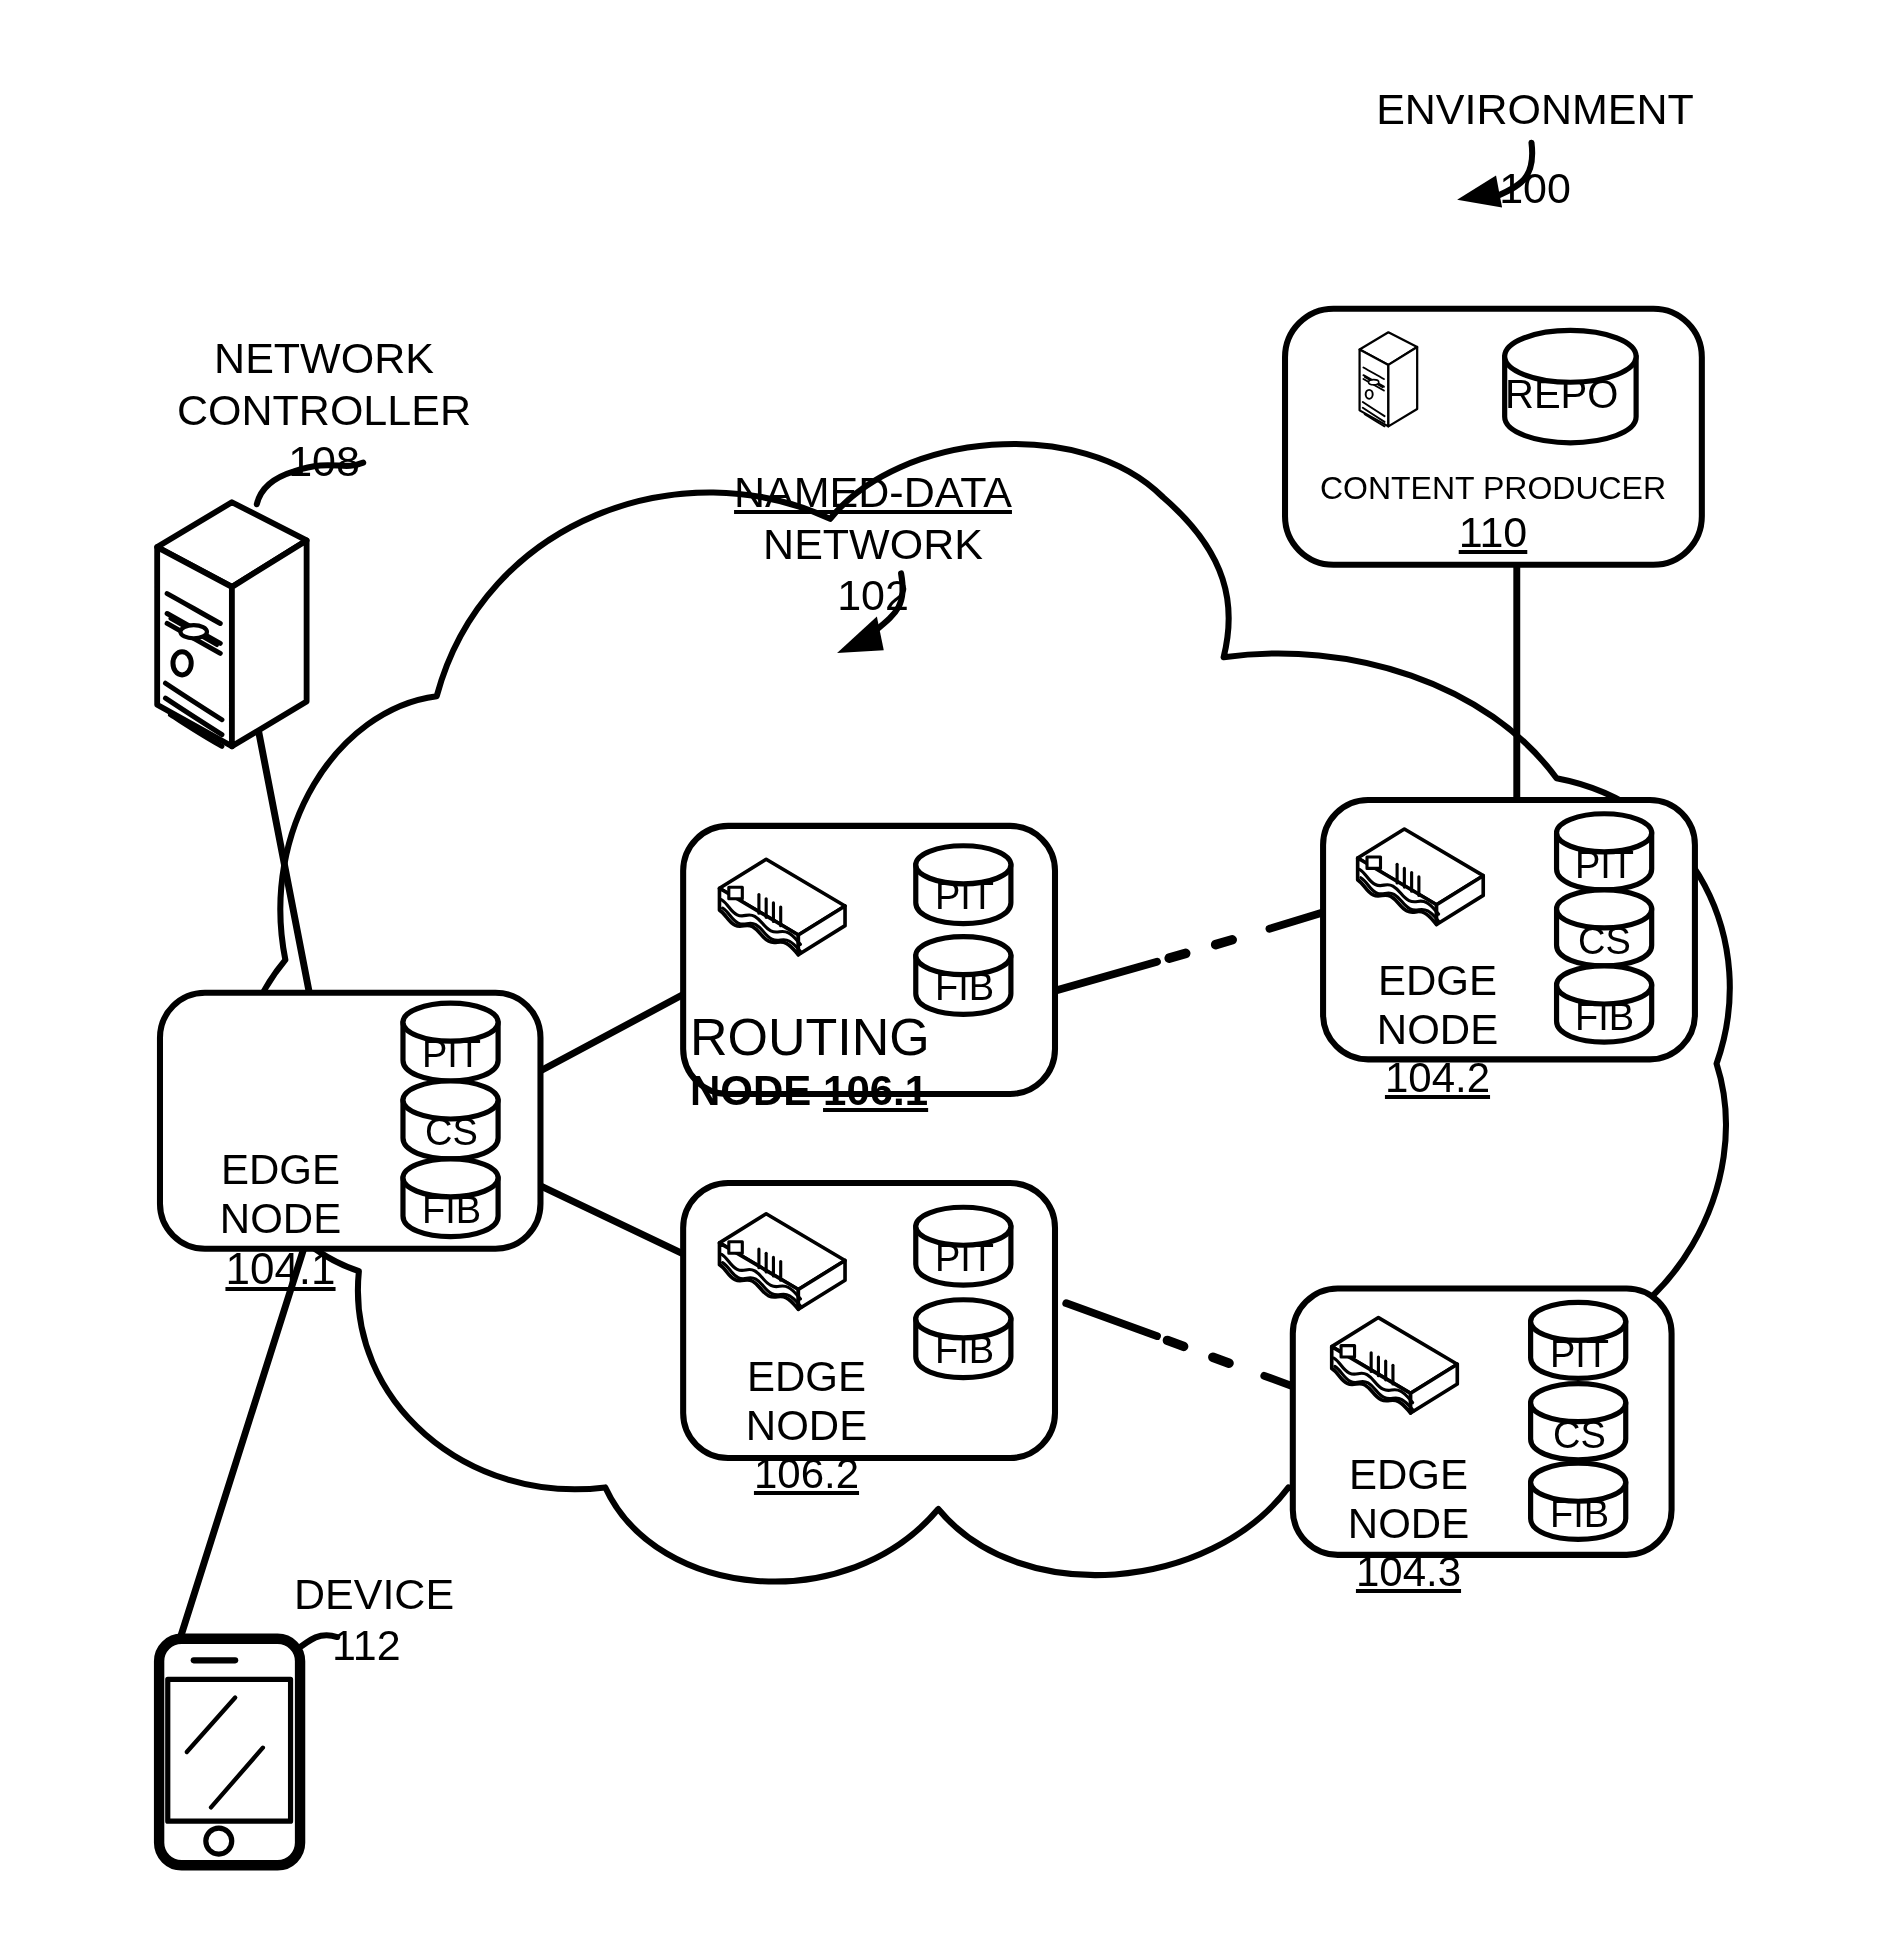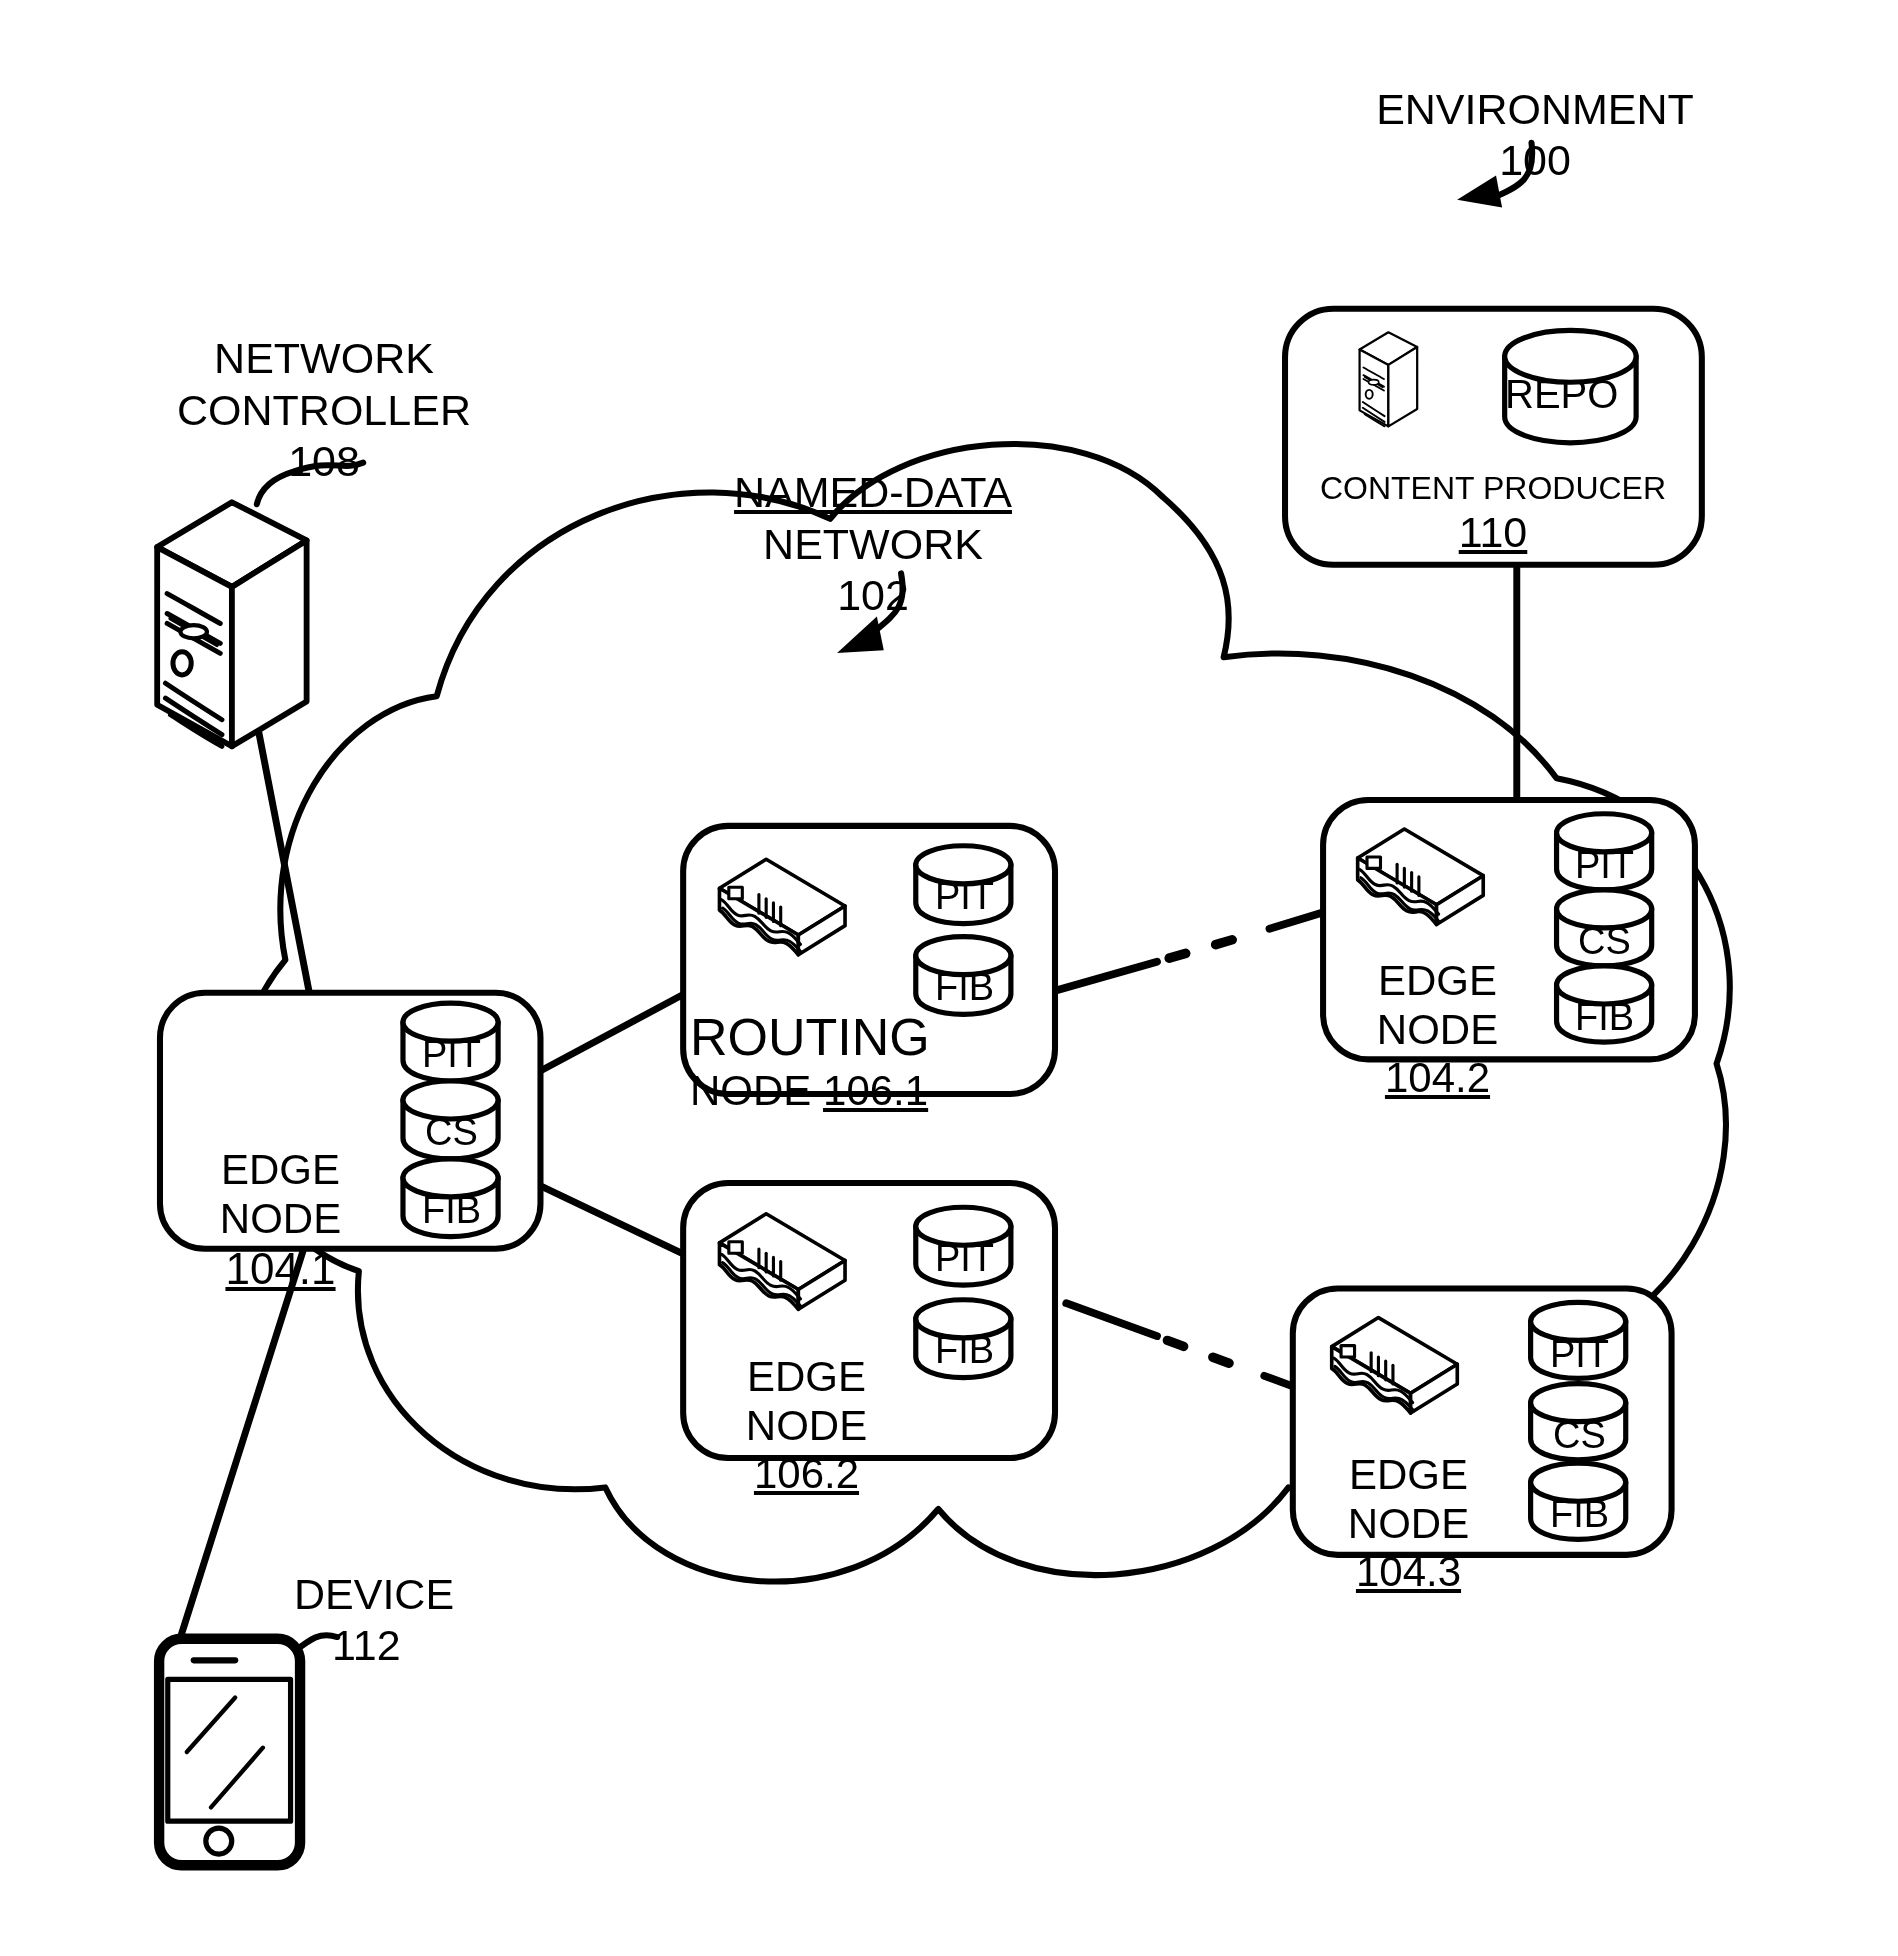--- a/index.html
+++ b/index.html
@@ -296,21 +296,21 @@
       <path class="stroke" stroke-width="7" d="M 224 1920 L 272 1920"></path>
       <ellipse class="stroke" stroke-width="6" cx="253" cy="2129" rx="15" ry="15"></ellipse>
 
       <path class="stroke" stroke-width="5" d="M 216 2026 L 272 1963"></path>
       <path class="stroke" stroke-width="5" d="M 244 2090 L 304 2021"></path>
     </g>
   </svg>
 
   <div style="position:absolute;left:1349px;top:48px;width:372px;text-align:center;">
     <div style="font-size:43px;line-height:1.18;margin-top:36px;">ENVIRONMENT</div>
-    <div style="font-size:43px;line-height:1.18;">100</div>
+    <div style="font-size:43px;line-height:1.18;margin-top:28px;">100</div>
   </div>
 
   <div style="position:absolute;left:700px;top:467px;width:346px;text-align:center;">
     <div style="font-size:43px;line-height:1.2;text-decoration:underline;">NAMED-DATA</div>
     <div style="font-size:43px;line-height:1.2;">NETWORK</div>
     <div style="font-size:43px;line-height:1.2;">102</div>
   </div>
 
   <div style="position:absolute;left:121px;top:333px;width:406px;text-align:center;">
     <div style="font-size:43px;line-height:1.2;">NETWORK</div>
@@ -333,21 +333,21 @@
   <div style="position:absolute;left:164px;top:1146px;width:233px;text-align:center;">
     <div style="font-size:42px;line-height:1.16;">EDGE NODE</div>
     <div style="font-size:44px;line-height:1.16;text-decoration:underline;">104.1</div>
   </div>
   <div style="position:absolute;left:403px;top:1033px;width:97px;text-align:center;font-size:38px;">PIT</div>
   <div style="position:absolute;left:403px;top:1111px;width:97px;text-align:center;font-size:38px;">CS</div>
   <div style="position:absolute;left:403px;top:1189px;width:97px;text-align:center;font-size:38px;">FIB</div>
 
   <div style="position:absolute;left:690px;top:996px;width:216px;text-align:center;">
     <div style="font-size:52px;line-height:1.16;margin-top:11px;">ROUTING</div>
-    <div style="font-size:42px;line-height:1.16;white-space:nowrap;">
+    <div style="font-size:42px;line-height:1.16;white-space:nowrap;font-weight:bold;">
       <span>NODE</span>
       <span style="text-decoration:underline;">106.1</span>
     </div>
   </div>
   <div style="position:absolute;left:916px;top:875px;width:97px;text-align:center;font-size:38px;">PIT</div>
   <div style="position:absolute;left:916px;top:966px;width:97px;text-align:center;font-size:38px;">FIB</div>
 
   <div style="position:absolute;left:1321px;top:957px;width:233px;text-align:center;">
     <div style="font-size:42px;line-height:1.16;">EDGE NODE</div>
     <div style="font-size:42px;line-height:1.16;text-decoration:underline;">104.2</div>

